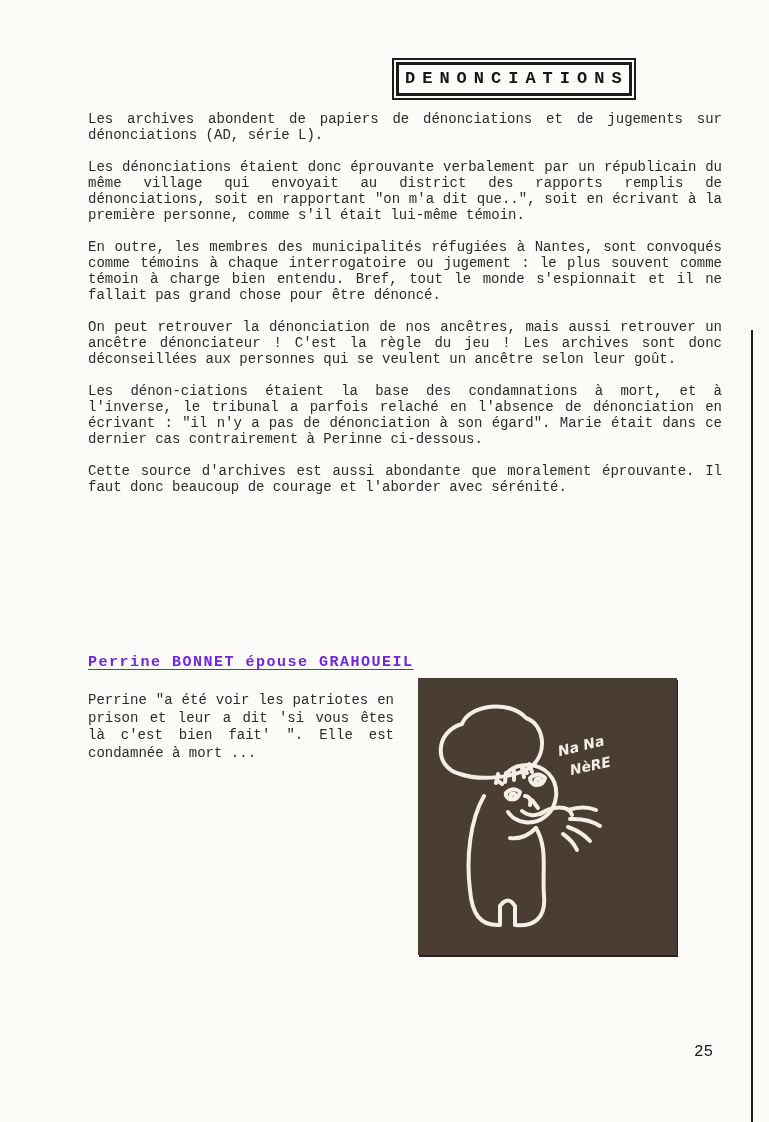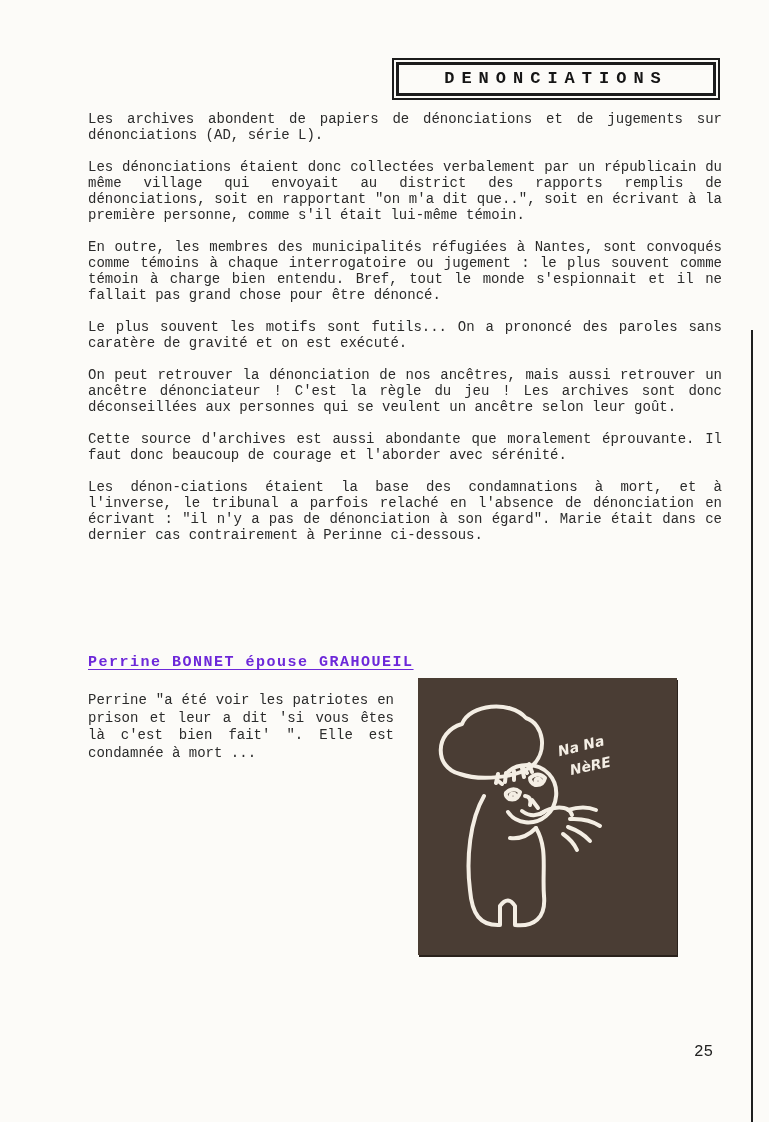--- a/index.html
+++ b/index.html
@@ -6,21 +6,21 @@
   body{
     position:relative;
     width:769px;height:1122px;
     background:#fcfbf8;
     font-family:"Liberation Mono","DejaVu Sans Mono",monospace;
     color:#2b2b2b;
     overflow:hidden;
   }
   
   .title-box{
-    position:absolute;left:392px;top:58px;width:328px;
+    position:absolute;left:392px;top:58px;width:244px;
     border:2px solid #1c1c1c;
     padding:2px;
     box-sizing:border-box;
     background:#fcfbf8;
   }
   .title-box-inner{
     border:3px solid #1c1c1c;
     padding:4px 6px 5px 6px;
     text-align:center;
     font-weight:bold;
@@ -77,26 +77,25 @@
 </style>
 </head>
 <body>
 
 <div class="title-box">
   <div class="title-box-inner">DENONCIATIONS</div>
 </div>
 
 <div class="main-text">
   <p>Les archives abondent de papiers de dénonciations et de jugements sur dénonciations (AD, série L).</p>
-  <p>Les dénonciations étaient donc collectées verbalement par un républicain du même village qui envoyait au district des rapports remplis de dénonciations, soit en rapportant "on m'a dit que..", soit en écrivant à la première personne, comme s'il était lui-même témoin.</p>
+  <p>Les dénonciations étaient donc éprouvante verbalement par un républicain du même village qui envoyait au district des rapports remplis de dénonciations, soit en rapportant "on m'a dit que..", soit en écrivant à la première personne, comme s'il était lui-même témoin.</p>
   <p>En outre, les membres des municipalités réfugiées à Nantes, sont convoqués comme témoins à chaque interrogatoire ou jugement : le plus souvent comme témoin à charge bien entendu. Bref, tout le monde s'espionnait et il ne fallait pas grand chose pour être dénoncé.</p>
-  <p>Le plus souvent les motifs sont futils... On a prononcé des paroles sans caratère de gravité et on est exécuté.</p>
   <p>On peut retrouver la dénonciation de nos ancêtres, mais aussi retrouver un ancêtre dénonciateur ! C'est la règle du jeu ! Les archives sont donc déconseillées aux personnes qui se veulent un ancêtre selon leur goût.</p>
+  <p>Les dénon-ciations étaient la base des condamnations à mort, et à l'inverse, le tribunal a parfois relaché en l'absence de dénonciation en écrivant : "il n'y a pas de dénonciation à son égard". Marie était dans ce dernier cas contrairement à Perinne ci-dessous.</p>
   <p>Cette source d'archives est aussi abondante que moralement éprouvante. Il faut donc beaucoup de courage et l'aborder avec sérénité.</p>
-  <p>Les dénon-ciations étaient la base des condamnations à mort, et à l'inverse, le tribunal a parfois relaché en l'absence de dénonciation en écrivant : "il n'y a pas de dénonciation à son égard". Marie était dans ce dernier cas contrairement à Perinne ci-dessous.</p>
 </div>
 
 <div class="section-heading">Perrine BONNET épouse GRAHOUEIL</div>
 
 <div class="left-column">
   <p>Perrine "a été voir les patriotes en prison et leur a dit 'si vous êtes là c'est bien fait' ". Elle est condamnée à mort ...</p>
 </div>
 
 <div class="illustration" style="background: rgb(74, 61, 52);">
   <svg viewBox="0 0 259 277" xmlns="http://www.w3.org/2000/svg">

